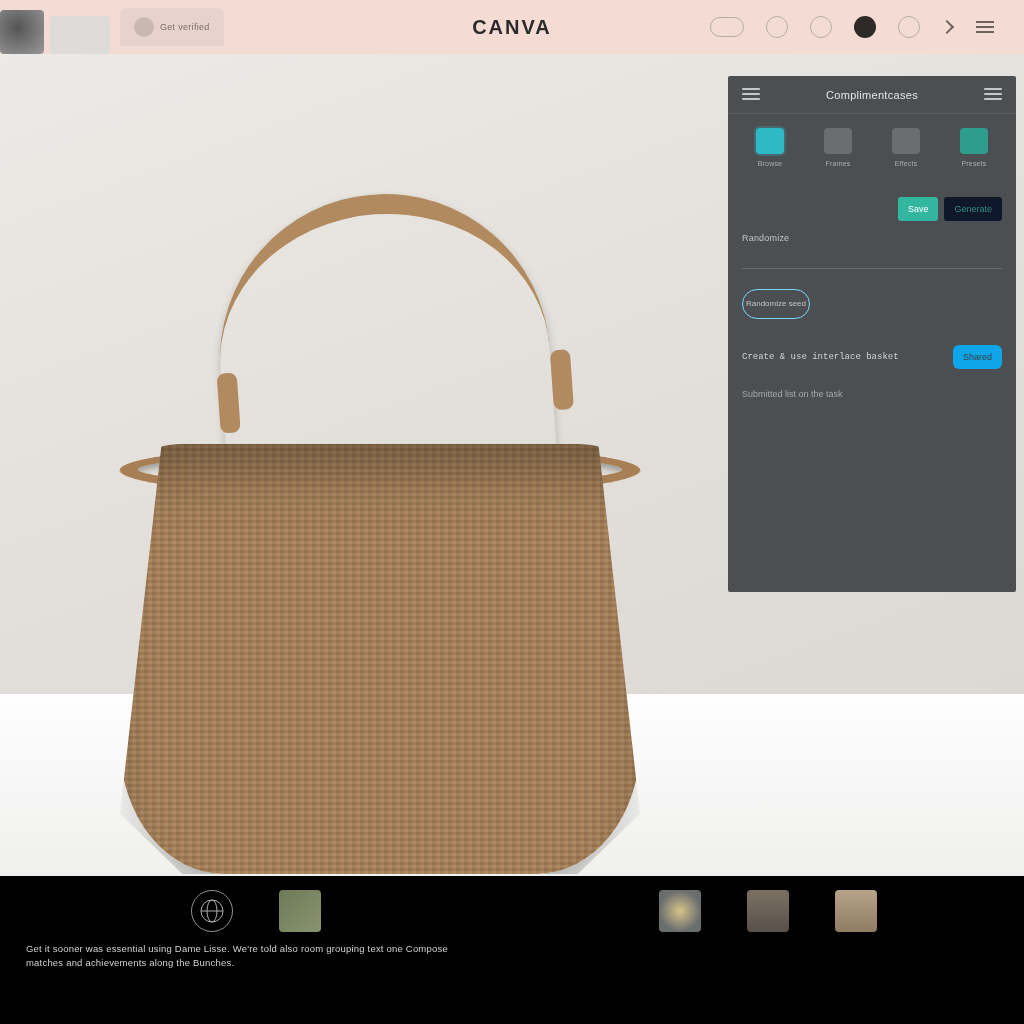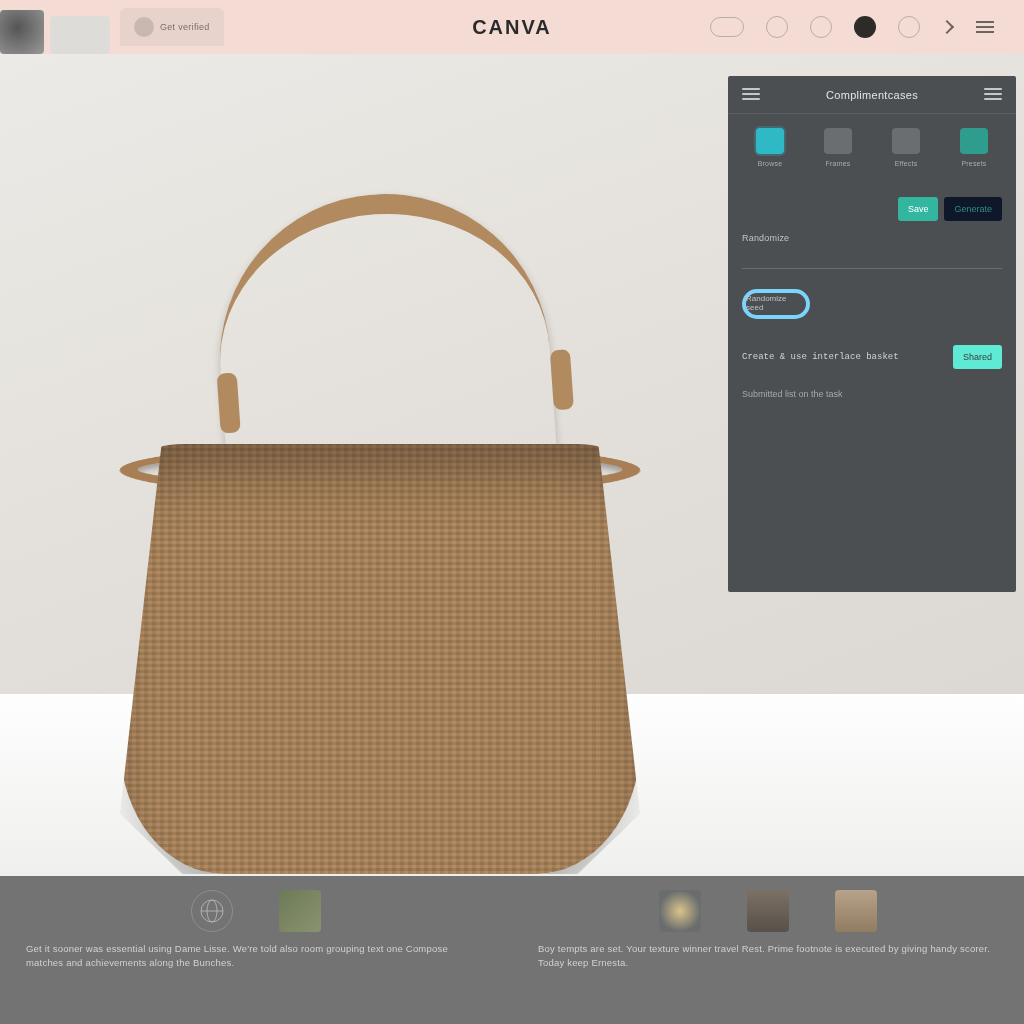--- a/index.html
+++ b/index.html
@@ -83,35 +83,35 @@
   .field-block { margin:20px 14px 0; }
   .pill-row { display:flex; gap:6px; justify-content:flex-end; margin-bottom:12px;}
   .btn-sm { height:24px; padding:0 10px; border-radius:3px; font-size:9px; display:flex;
             align-items:center; border:none; cursor:pointer;}
   .btn-teal { background:#32b6a0; color:#fff;}
   .btn-teal-outline { background:#0f172a; color:#2e8f7e;}
   .fld-label { font-size:9px; color:#c1c4c5; letter-spacing:.2px; margin-bottom:4px;}
   .fld-input { width:100%; height:22px; background:transparent; border:none;
                border-bottom:1px solid #6a6e70; color:#e3e5e6; font-size:10px; padding:2px 0;}
   .chip { margin-top:20px; display:inline-flex; align-items:center; justify-content:center;
-          width:68px; height:30px; border:4px solid #7dd3fc; border-radius:16px;
+          width:68px; height:30px; border:1px solid #7dd3fc; border-radius:16px;
           font-size:8px; color:#c1c4c5; line-height:1.1;}
   .row-inline { display:flex; align-items:center; gap:10px; margin-top:26px;}
   .row-inline .txt { flex:1; font-size:9px; color:#d0d3d4;font-family:Liberation Mono, monospace;}
-  .btn-white { background:#5eead4; color:#3d3d3d; }
+  .btn-white { background:#0ea5e9; color:#3d3d3d;border-radius:6px; }
   .sub-note { margin:20px 14px 0; font-size:9px; color:#a5a8a9;}
 
   
   .mini-tools { position:absolute; top:90px; left:562px; width:170px; height:14px;
                 display:flex; align-items:center; gap:18px; }
   .mini-tools .seg { width:38px; height:6px; background:#777; border-radius:2px; }
 
   
   .bottom { position:absolute; left:0; right:0; bottom:0; height:148px;
-            background:#737373; color:#cfd2d3; display:flex; }
+            background:#000000; color:#cfd2d3; display:flex; }
   .bottom .col { flex:1; padding:14px 24px 18px; display:flex; flex-direction:column;
                  align-items:center; gap:10px; }
   .bottom .thumb-row { display:flex; gap:46px; }
   .bottom .bthumb { width:42px; height:42px; border-radius:4px; background:#6a6d6e;
                     display:flex; align-items:center; justify-content:center;}
   .bottom .bthumb.circle{ border-radius:50%; border:1px solid #8c8f90; background:transparent;}
   .bottom .cap { font-size:9.5px; line-height:1.45; color:#cfd2d3; text-align:left;
                  max-width:460px; letter-spacing:.2px;}
 </style>
 </head>
@@ -225,15 +225,14 @@
       <div class="bthumb" style="background:linear-gradient(135deg,#6d7a58,#8a936f);"></div>
     </div>
     <div class="cap">Get it sooner was essential using Dame Lisse. We're told also room grouping text one Compose matches and achievements along the Bunches.</div>
   </div>
   <div class="col">
     <div class="thumb-row">
       <div class="bthumb" style="background:radial-gradient(circle at 50% 50%,#d8c48a,#6a6d6e 70%);"></div>
       <div class="bthumb" style="background:linear-gradient(180deg,#7b7164,#58504a);"></div>
       <div class="bthumb" style="background:linear-gradient(180deg,#b7a389,#8f7c63);"></div>
     </div>
-    <div class="cap">Boy tempts are set. Your texture winner travel Rest. Prime footnote is executed by giving handy scorer. Today keep Ernesta.</div>
   </div>
 </div>
 
 </body></html>

